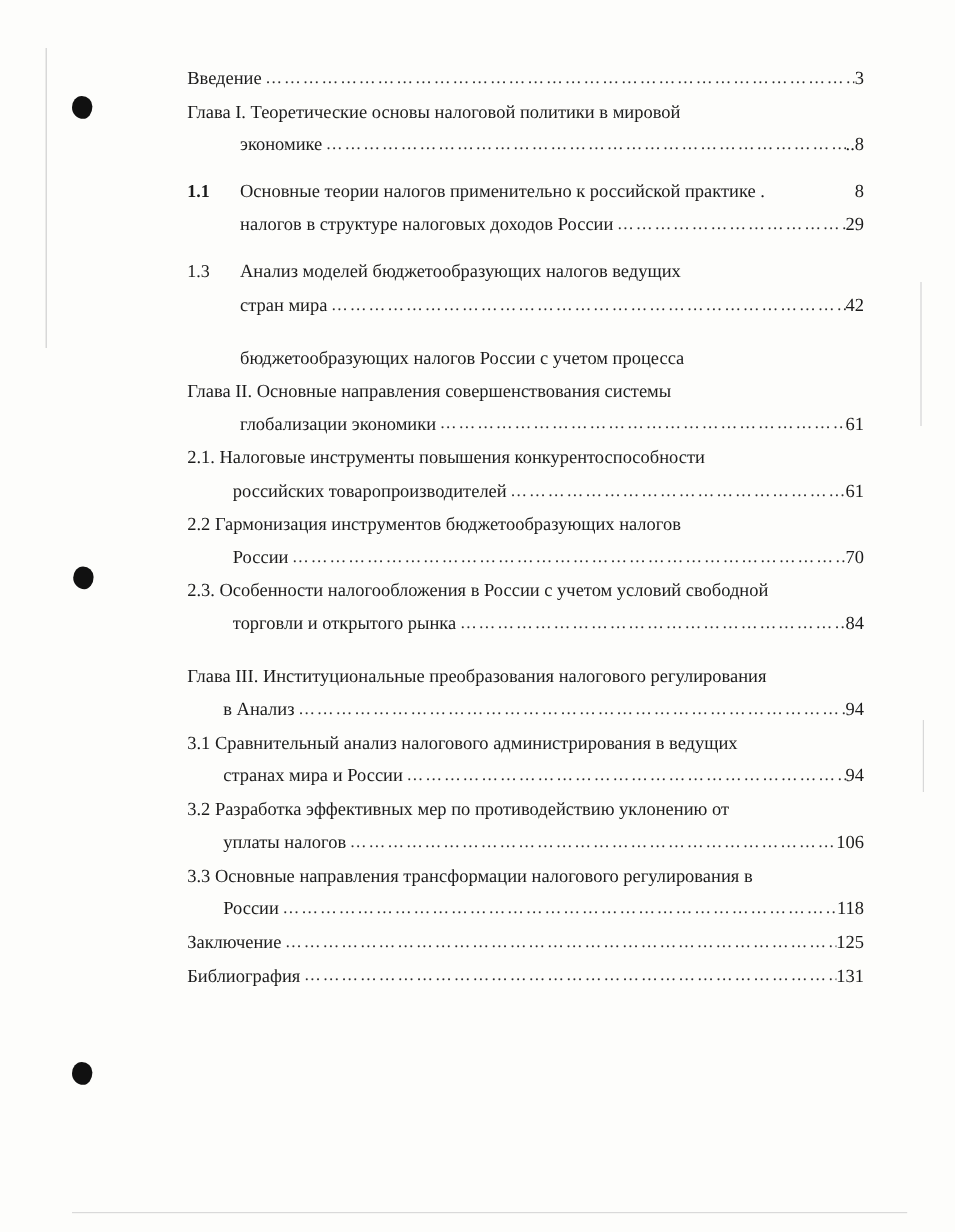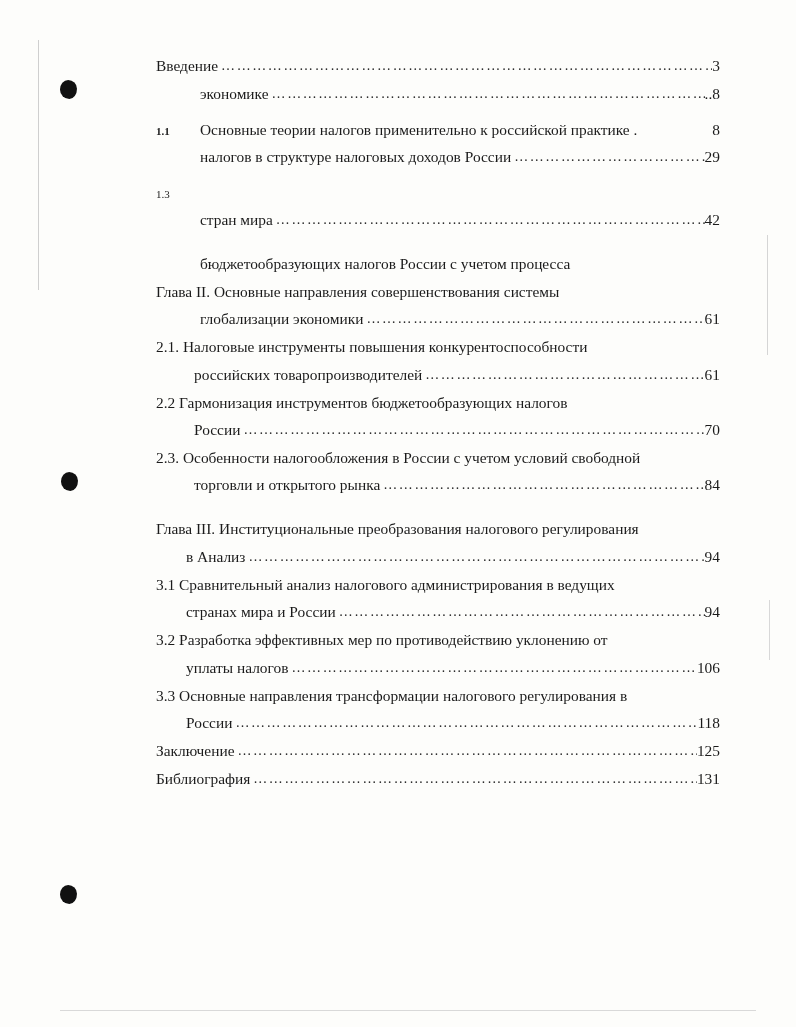--- a/index.html
+++ b/index.html
@@ -72,21 +72,21 @@
   }
   .entry {
     display: flex;
     align-items: baseline;
     font-size: 15.4px;
     line-height: 1.0;
     margin-bottom: 12px;
     white-space: nowrap;
   }
   .entry .num {
-    font-size: 11px;
+    font-size: 15px;
     flex: 0 0 auto;
     margin-top: 12px;
   }
   .entry .num.bold { font-weight: bold; }
   .entry .num.w1 { width: 44px; }
   .entry .text {
     flex: 0 0 auto;
   }
   .entry .dots {
     flex: 1 1 auto;
@@ -124,20 +124,23 @@
   <div class="punch p3"></div>
 
   <div class="toc">
 
     <div class="entry">
       <span class="text">Введение</span>
       <span class="dots">……………………………………………………………………………………………………………………</span>
       <span class="page-no">3</span>
     </div>
 
+    <div class="entry">
+      <span class="text">Глава I. Теоретические основы налоговой политики в мировой</span>
+    </div>
     <div class="entry indent-1">
       <span class="text">экономике</span>
       <span class="dots">……………………………………………………………………………………………………………………</span>
       <span class="page-no">..8</span>
     </div>
 
     <div class="entry">
       <span class="num bold w1">1.1</span>
       <span class="text">Основные теории налогов применительно к российской практике .</span>
       <span class="dots"></span>
@@ -145,20 +148,21 @@
     </div>
 
     <div class="entry indent-1">
       <span class="text">налогов в структуре налоговых доходов России</span>
       <span class="dots">……………………………………………………………………………………………………………………</span>
       <span class="page-no">29</span>
     </div>
 
     <div class="entry">
       <span class="num w1">1.3</span>
+      <span class="text">Анализ моделей бюджетообразующих налогов ведущих</span>
     </div>
     <div class="entry indent-1">
       <span class="text">стран мира</span>
       <span class="dots">……………………………………………………………………………………………………………………</span>
       <span class="page-no">42</span>
     </div>
 
     <div class="gap-block"></div>
 
     <div class="entry indent-1">

